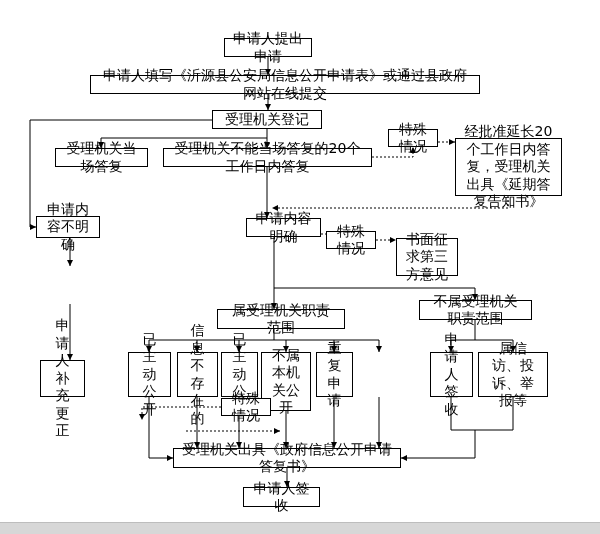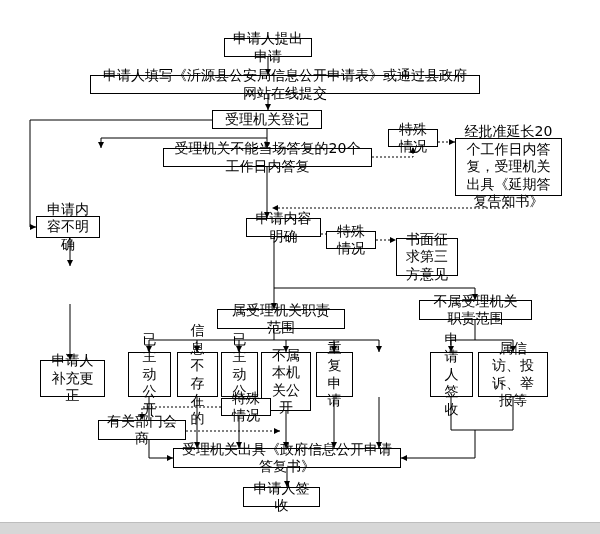--- a/index.html
+++ b/index.html
@@ -81,57 +81,57 @@
   </svg>
 
   <div class="node" style="left:224px;top:38px;width:88px;height:19px">申请人提出申请</div>
 
   <div class="node" style="left:90px;top:75px;width:390px;height:19px">申请人填写《沂源县公安局信息公开申请表》或通过县政府网站在线提交</div>
 
   <div class="node" style="left:212px;top:110px;width:110px;height:19px">受理机关登记</div>
 
   <div class="node" style="left:388px;top:129px;width:50px;height:18px">特殊情况</div>
 
+  <div class="node" style="left:55px;top:148px;width:93px;height:19px">受理机关当场答复</div>
 
   <div class="node" style="left:163px;top:148px;width:209px;height:19px">受理机关不能当场答复的20个工作日内答复</div>
 
   <div class="node" style="left:455px;top:138px;width:107px;height:58px">经批准延长20个工作日内答复，受理机关出具《延期答复告知书》</div>
 
   <div class="node" style="left:36px;top:216px;width:64px;height:22px">申请内容不明确</div>
 
   <div class="node" style="left:246px;top:218px;width:75px;height:19px">申请内容明确</div>
 
   <div class="node" style="left:326px;top:231px;width:50px;height:18px">特殊情况</div>
 
   <div class="node" style="left:396px;top:238px;width:62px;height:38px">书面征求第三方意见</div>
 
 
   <div class="node" style="left:217px;top:309px;width:128px;height:20px">属受理机关职责范围</div>
 
   <div class="node" style="left:419px;top:300px;width:113px;height:20px">不属受理机关职责范围</div>
 
-  <div class="node" style="left:40px;top:360px;width:65px;height:37px">申请人补充更正</div>
+  <div class="node" style="left:40px;top:360px;width:45px;height:37px">申请人补充更正</div>
 
   <div class="node" style="left:128px;top:352px;width:43px;height:45px">已主动公开</div>
 
   <div class="node" style="left:177px;top:352px;width:41px;height:45px">信息不存在的</div>
 
   <div class="node" style="left:221px;top:352px;width:37px;height:45px">已主动公开</div>
 
   <div class="node" style="left:261px;top:352px;width:50px;height:59px">不属本机关公开</div>
 
   <div class="node" style="left:316px;top:352px;width:37px;height:45px">重复申请</div>
 
 
   <div class="node" style="left:221px;top:398px;width:50px;height:18px">特殊情况</div>
 
   <div class="node" style="left:430px;top:352px;width:43px;height:45px">申请人签收</div>
 
   <div class="node" style="left:478px;top:352px;width:70px;height:45px">属信访、投诉、举报等</div>
 
-  <div class="node" style="left:98px;top:420px;width:88px;height:20px">有关部门会商</div>
 
   <div class="node" style="left:173px;top:448px;width:228px;height:20px">受理机关出具《政府信息公开申请答复书》</div>
 
   <div class="node" style="left:243px;top:487px;width:77px;height:20px">申请人签收</div>
 
   <div class="footer-bar"></div>
 </div>
 
 </body></html>

